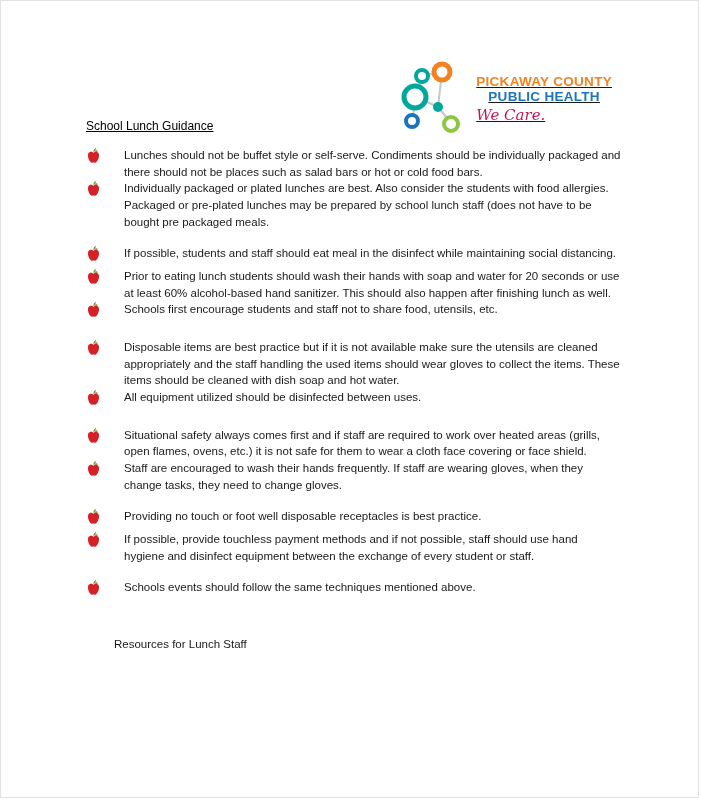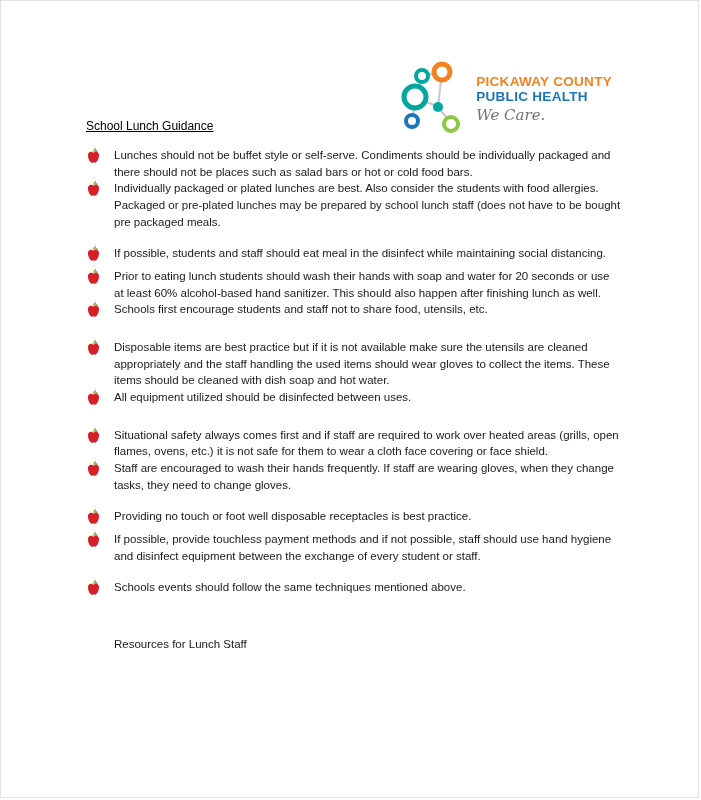--- a/index.html
+++ b/index.html
@@ -19,38 +19,39 @@
     box-sizing: border-box;
   }
   .logo {
     position: absolute;
     top: 60px;
     right: 86px;
     display: flex;
     align-items: center;
     gap: 10px;
   }
-  .logo-text { line-height: 1.15; }
+  .logo-text { line-height: 1.15; text-decoration: underline; }
   .logo-line1 {
     color: #F58220;
     font-weight: bold;
     font-size: 13.5px;
     letter-spacing: 0.3px;
   }
   .logo-line2 {
     color: #1B75BC;
     font-weight: bold;
     font-size: 13.5px;
     letter-spacing: 0.3px;
+    text-align: center;
   }
   .logo-tagline {
     font-family: "DejaVu Serif", serif;
     font-style: italic;
     font-size: 15px;
-    color: #737373;
+    color: #be185d;
     margin-top: 2px;
   }
   .title {
     position: absolute;
     top: 118px;
     left: 85px;
     font-size: 12px;
     font-weight: normal;
     text-decoration: underline;
     color: #000000;
@@ -64,21 +65,21 @@
     line-height: 1.45;
   }
   ul.group {
     list-style: none;
     margin: 0 0 15px 0;
     padding: 0;
   }
   li.item {
     display: flex;
     align-items: flex-start;
-    gap: 12px;
+    gap: 22px;
   }
   .apple {
     flex: 0 0 16px;
     width: 16px;
     margin-top: 0px;
   }
   .item-text { flex: 1; }
   .resources {
     margin-left: 28px;
     margin-top: 34px;

